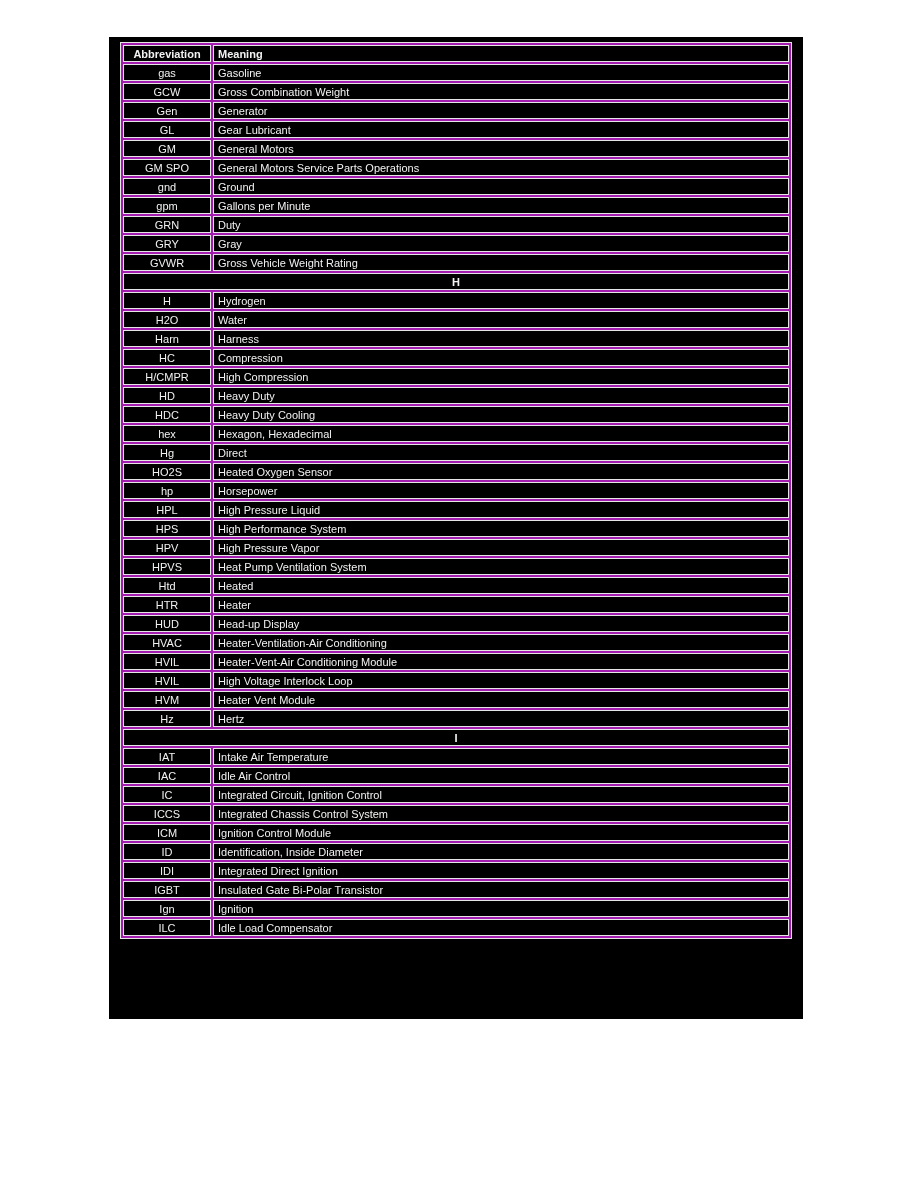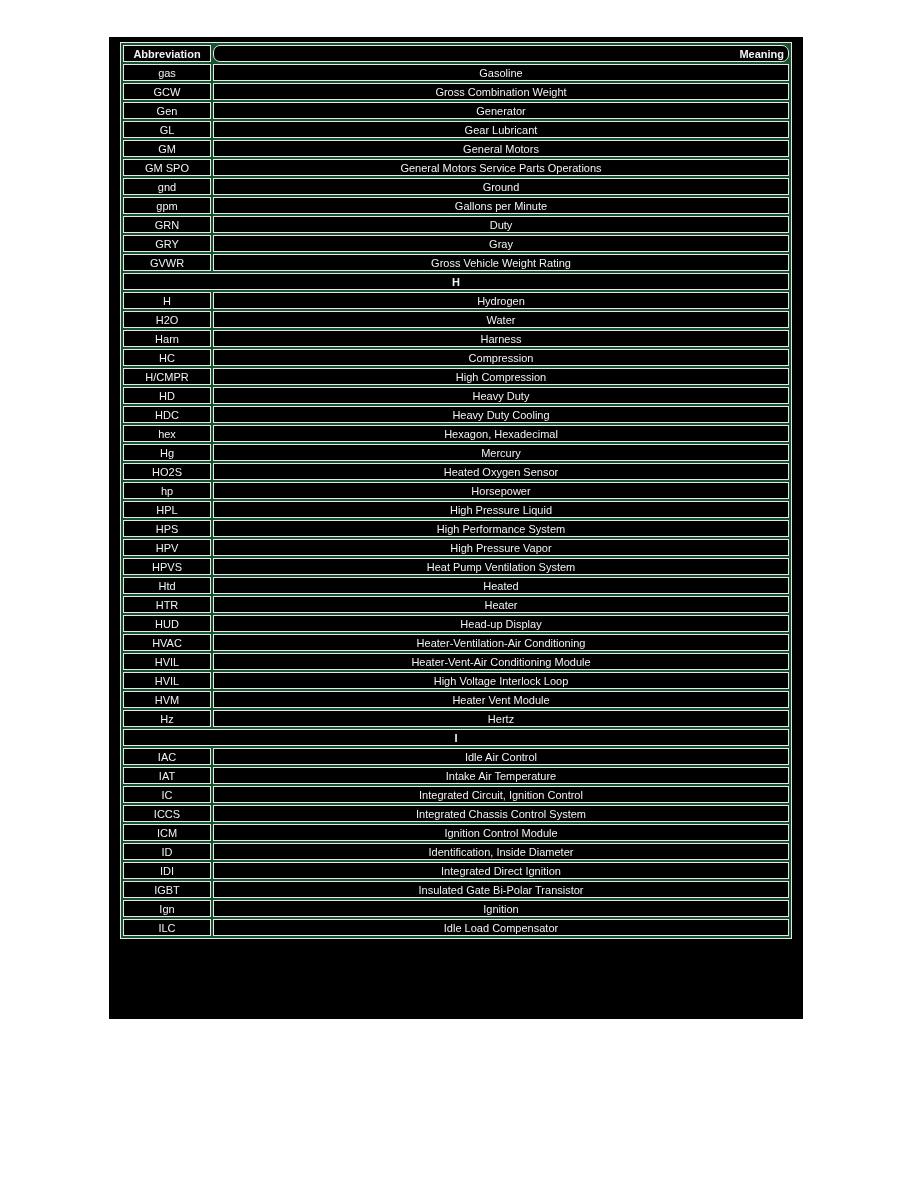--- a/index.html
+++ b/index.html
@@ -22,21 +22,21 @@
     width: 694px;
     height: 982px;
     background: #000000;
     box-sizing: border-box;
     padding: 5px 11px;
   }
   table.abbrev-table {
     width: 100%;
     border-collapse: separate;
     border-spacing: 2px;
-    background: #14532d;
+    background: #a21caf;
     border: 1px solid #e6e6e6;
     table-layout: fixed;
   }
   table.abbrev-table th,
   table.abbrev-table td {
     border: 1px solid #e6e6e6;
     color: #f2f2f2;
     font-size: 11px;
     line-height: 14px;
     height: 15px;
@@ -45,29 +45,28 @@
     white-space: nowrap;
     background: #000000;
   }
   th.abbr-head {
     width: 78px;
     font-weight: bold;
     text-align: center;
   }
   th.meaning-head {
     font-weight: bold;
-    text-align: right;
-    border-radius: 7px;
+    text-align: left;
   }
   td.abbr-cell {
     text-align: center;
     margin-left: 29px;
   }
   td.meaning-cell {
-    text-align: center;
+    text-align: left;
     margin-left: 36px;
   }
   td.section-cell {
     text-align: center;
     font-weight: bold;
   }
 </style>
 </head>
 <body>
 
@@ -155,21 +154,21 @@
           <tr>
             <td class="abbr-cell">HDC</td>
             <td class="meaning-cell">Heavy Duty Cooling</td>
           </tr>
           <tr>
             <td class="abbr-cell">hex</td>
             <td class="meaning-cell">Hexagon, Hexadecimal</td>
           </tr>
           <tr>
             <td class="abbr-cell">Hg</td>
-            <td class="meaning-cell">Mercury</td>
+            <td class="meaning-cell">Direct</td>
           </tr>
           <tr>
             <td class="abbr-cell">HO2S</td>
             <td class="meaning-cell">Heated Oxygen Sensor</td>
           </tr>
           <tr>
             <td class="abbr-cell">hp</td>
             <td class="meaning-cell">Horsepower</td>
           </tr>
           <tr>
@@ -217,26 +216,26 @@
             <td class="meaning-cell">Heater Vent Module</td>
           </tr>
           <tr>
             <td class="abbr-cell">Hz</td>
             <td class="meaning-cell">Hertz</td>
           </tr>
           <tr>
             <td colspan="2" class="section-cell">I</td>
           </tr>
           <tr>
+            <td class="abbr-cell">IAT</td>
+            <td class="meaning-cell">Intake Air Temperature</td>
+          </tr>
+          <tr>
             <td class="abbr-cell">IAC</td>
             <td class="meaning-cell">Idle Air Control</td>
-          </tr>
-          <tr>
-            <td class="abbr-cell">IAT</td>
-            <td class="meaning-cell">Intake Air Temperature</td>
           </tr>
           <tr>
             <td class="abbr-cell">IC</td>
             <td class="meaning-cell">Integrated Circuit, Ignition Control</td>
           </tr>
           <tr>
             <td class="abbr-cell">ICCS</td>
             <td class="meaning-cell">Integrated Chassis Control System</td>
           </tr>
           <tr>

